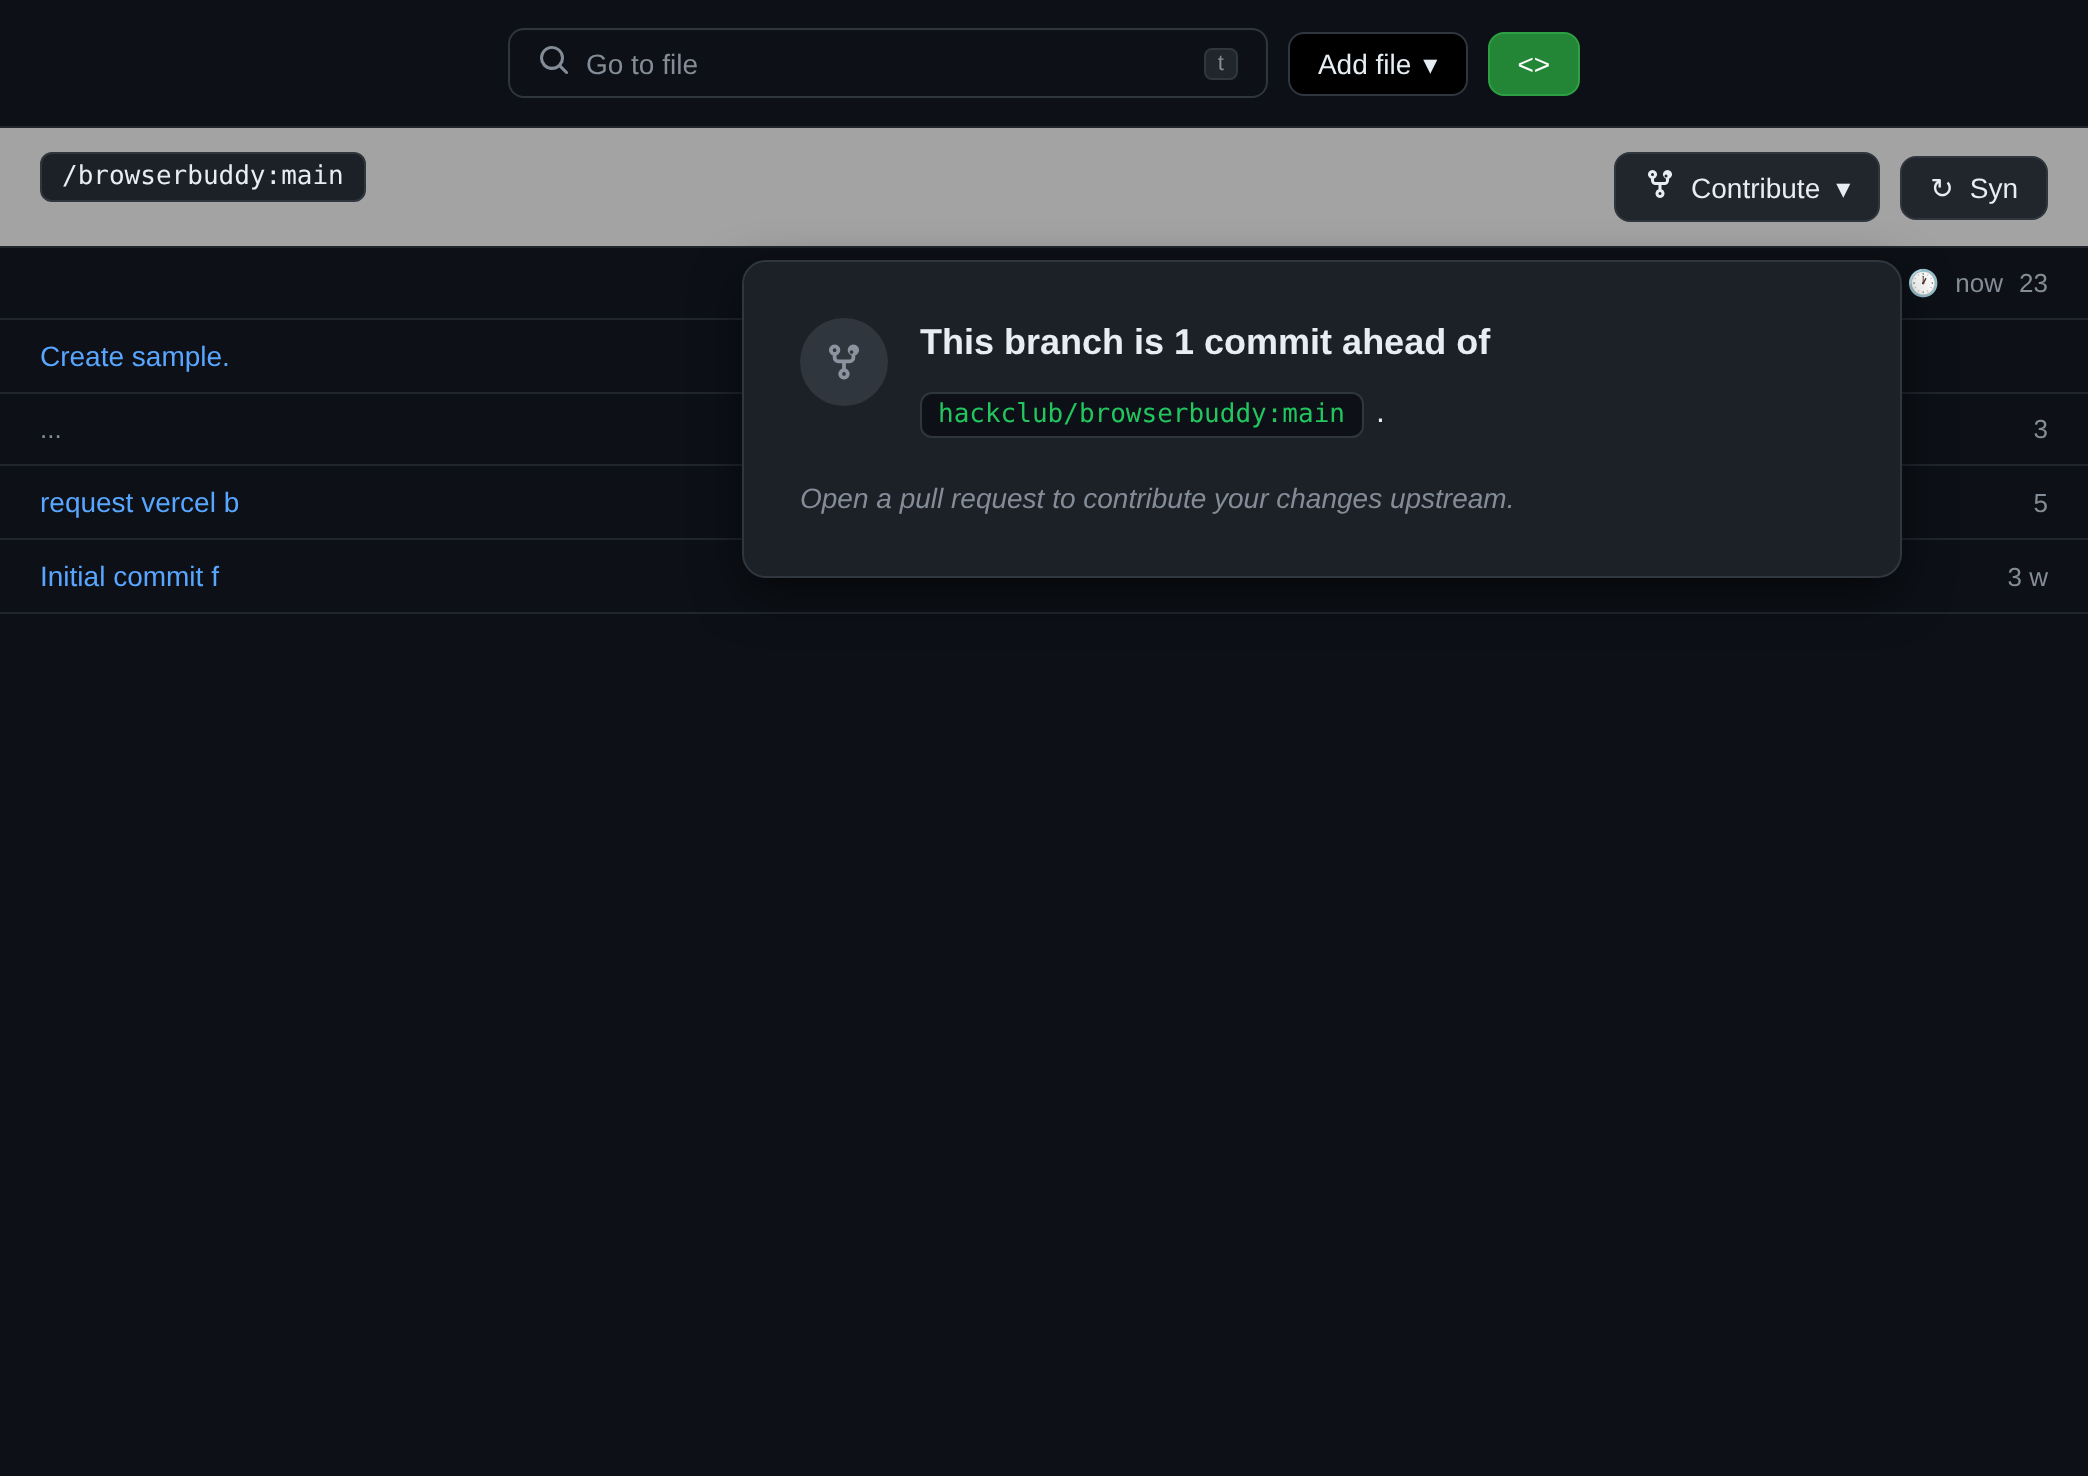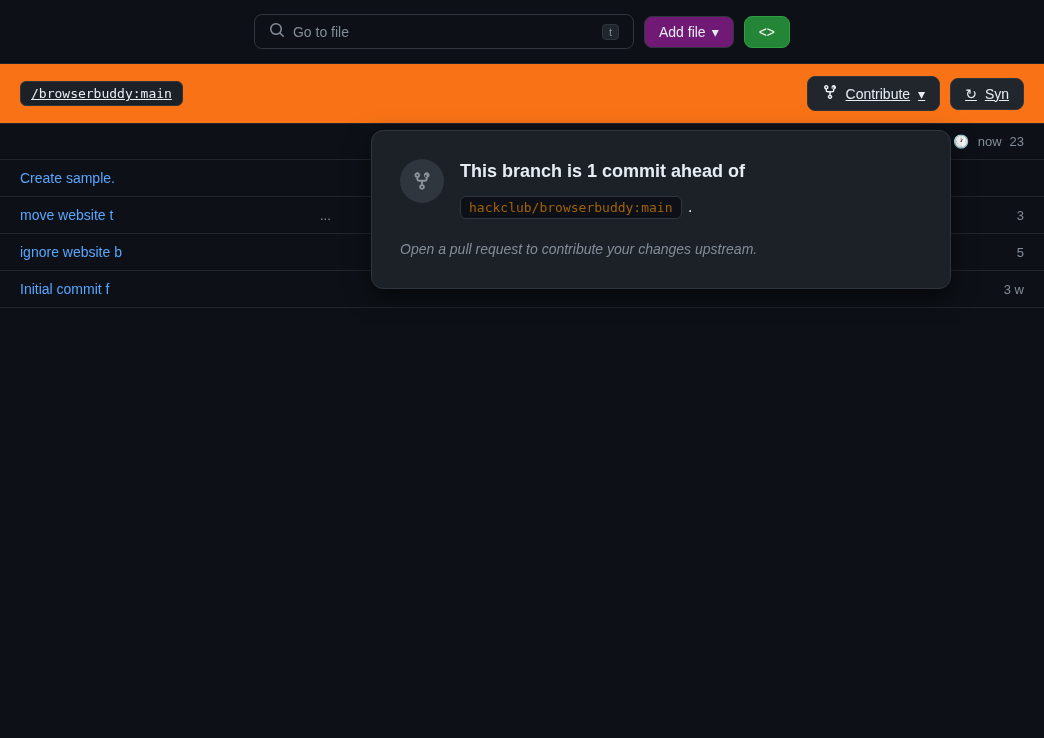--- a/index.html
+++ b/index.html
@@ -44,21 +44,21 @@
       border: 1px solid #30363d;
       border-radius: 4px;
       padding: 1px 6px;
       font-size: 11px;
       color: #848d97;
     }
 
     .add-file-btn {
       display: flex;
       gap: 6px;
-      background: #701a75;
+      background: #000000;
       border: 1px solid #30363d;
       border-radius: 8px;
       padding: 7px 14px;
       color: #e6edf3;
       font-size: 14px;
       font-weight: 500;
       cursor: pointer;
     }
 
     .code-btn {
@@ -72,27 +72,26 @@
       color: #fff;
       font-size: 14px;
       font-weight: 500;
       cursor: pointer;
       min-width: 44px;
     }
 
     
     .branch-area {
       display: flex;
-      align-items: center;
+      align-items: flex-start;
       justify-content: space-between;
       padding: 12px 20px;
-      background: #f97316;
+      background: #a3a3a3;
       border-bottom: 1px solid #21262d;
       position: relative;
-      text-decoration: underline;
     }
 
     .branch-pill {
       background: #1c2128;
       border: 1px solid #30363d;
       border-radius: 6px;
       padding: 4px 10px;
       font-size: 13px;
       font-family: 'SFMono-Regular', Consolas, monospace;
       color: #e6edf3;
@@ -204,21 +203,21 @@
     }
 
     .popup-code {
       display: inline-block;
       background: #0d1117;
       border: 1px solid #30363d;
       border-radius: 6px;
       padding: 3px 8px;
       font-family: 'SFMono-Regular', Consolas, monospace;
       font-size: 13px;
-      color: #a16207;
+      color: #22c55e;
       margin: 4px 0;
     }
 
     .popup-desc {
       font-size: 14px;
       color: #848d97;
       margin-top: 12px;
       line-height: 1.5;
       font-style: italic;
     }
@@ -305,26 +304,25 @@
   <span>23</span>
 </div>
 
 <div>
   <div class="file-row">
     <span class="file-name">Create sample.</span>
     <span class="file-msg"></span>
     <span class="file-time"></span>
   </div>
   <div class="file-row">
-    <span class="file-name">move website t</span>
     <span class="file-msg">...</span>
     <span class="file-time">3</span>
   </div>
   <div class="file-row">
-    <span class="file-name">ignore website b</span>
+    <span class="file-name">request vercel b</span>
     <span class="file-msg"></span>
     <span class="file-time">5</span>
   </div>
   <div class="file-row">
     <span class="file-name">Initial commit f</span>
     <span class="file-msg"></span>
     <span class="file-time">3 w</span>
   </div>
 </div>
 

